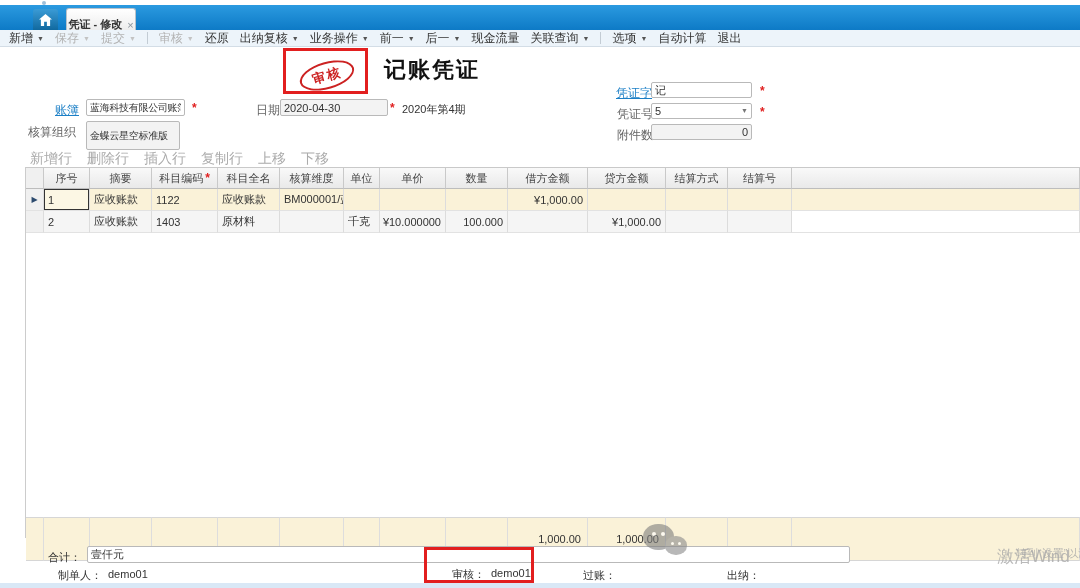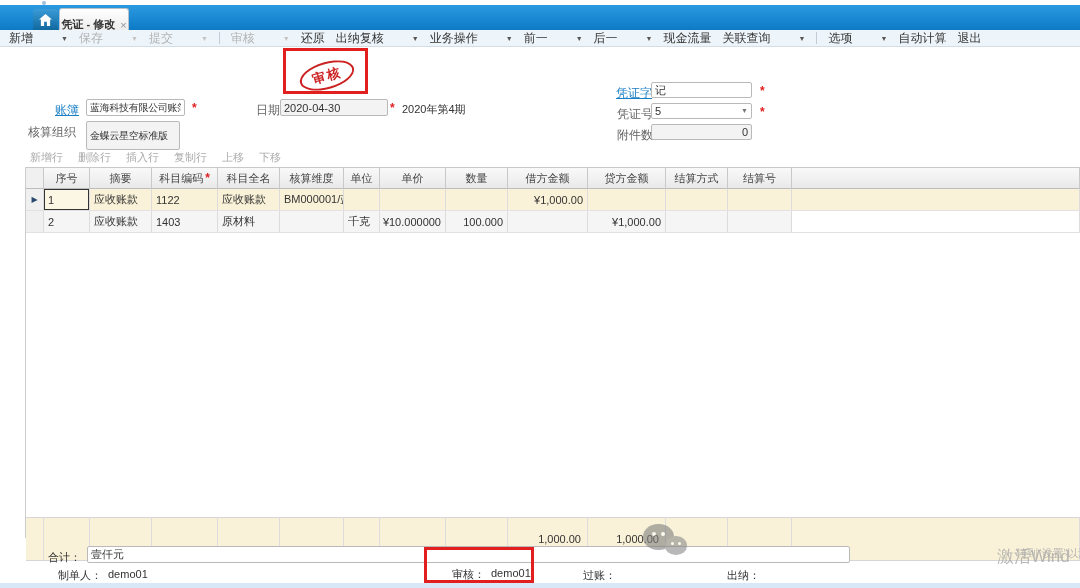--- a/index.html
+++ b/index.html
@@ -7,31 +7,31 @@
   body { font-family:"Liberation Sans","DejaVu Sans",sans-serif; background:#fff; }
   #page { position:relative; width:1080px; height:588px; background:#fff; overflow:hidden; }
 
   
   .top-dot { position:absolute; left:42px; top:1px; width:4px; height:4px; border-radius:50%; background:#9fc0da; }
   .bluebar { position:absolute; left:0; top:5px; width:1080px; height:25px;
              background:linear-gradient(#2b9ae0,#0d7ac6); }
   .tab-home { position:absolute; left:33px; top:9px; width:25px; height:21px;
               background:linear-gradient(#3a9bd6,#11699f); border-radius:3px 3px 0 0;
               display:flex; align-items:center; justify-content:center; cursor:pointer; }
-  .tab-active { position:absolute; left:59px; top:8px; width:70px; height:32px;
+  .tab-active { position:absolute; left:66px; top:8px; width:70px; height:32px;
               background:linear-gradient(#ffffff,#e4e4e4); border:1px solid #b9c2ca; border-bottom:none;
               border-radius:3px 3px 0 0; display:flex; align-items:center; justify-content:center;
               gap:5px; font-size:11px; font-weight:bold; color:#333; cursor:pointer; }
   .tab-close { color:#8a949c; font-size:11px; font-weight:normal; cursor:pointer; }
 
   
   .toolbar { position:absolute; left:0; top:30px; width:1080px; height:17px; background:#edf4fa;
              border-bottom:1px solid #d3dde6; display:flex; align-items:center; padding-left:9px; }
   .tb-item { display:flex; align-items:center; font-size:12px; color:#333; margin-right:11px;
-             white-space:nowrap; cursor:pointer;gap:24px; }
+             white-space:nowrap; cursor:pointer; }
   .tb-item .arr { font-size:7px; color:#555; margin-left:4px; }
   .tb-item.disabled { color:#b3b3b3; }
   .tb-item.disabled .arr { color:#c3c3c3; }
   .tb-sep { width:1px; height:12px; background:#c3ccd4; margin-right:11px; }
 
   
   .stamp-annot { position:absolute; left:283px; top:48px; width:85px; height:46px; border:3px solid #e21f1f; }
   .stamp { position:absolute; left:13px; top:11px; width:56px; height:27px; border:2px solid #cc2222;
            border-radius:50%; transform:rotate(-16deg); color:#cc2222; font-size:13px; font-weight:bold;
            letter-spacing:2px; display:flex; align-items:center; justify-content:center; }
@@ -44,21 +44,21 @@
   .fin { position:absolute; border:1px solid #b9b9b9; border-radius:2px; background:#fff; font-size:11px;
          color:#333; padding:0 3px; font-family:inherit; outline:none; }
   .fin.gray { background:#f3f3f3; }
   .fin.small { font-size:10px; letter-spacing:-0.3px; }
   .req { position:absolute; color:#e02020; font-size:12px; font-weight:bold; }
   .plain { position:absolute; font-size:11px; color:#333; white-space:nowrap; }
   .selwrap { position:absolute; }
   .selwrap .arr { position:absolute; right:4px; top:4px; font-size:7px; color:#777; }
 
   
-  .grid-toolbar { position:absolute; left:30px; top:150px; display:flex; gap:15px; font-size:11px; color:#ababab; }
+  .grid-toolbar { position:absolute; left:30px; top:150px; display:flex; gap:15px; font-size:14px; color:#ababab; }
   .grid-toolbar span { cursor:default; }
   .grid-box { position:absolute; left:25px; top:167px; width:1055px; height:371px;
               border-left:1px solid #ccc; display:flex; flex-direction:column; }
   .grow { display:grid; grid-template-columns:18px 46px 62px 66px 62px 64px 36px 66px 62px 80px 78px 62px 64px minmax(0,1fr); }
   .gh { height:22px; }
   .gh .gc { background:linear-gradient(#f9f9f9,#e9e9e9); border-right:1px solid #c9c9c9;
             border-top:1px solid #c9c9c9; border-bottom:1px solid #bdbdbd; font-size:11px; color:#444;
             display:flex; align-items:center; justify-content:center; white-space:nowrap; overflow:hidden; }
   .gh .gc.filler, .gh .gc.selcol { border-right:1px solid #c9c9c9; }
   .gr { height:22px; }
@@ -160,20 +160,21 @@
         <span>自动计算</span>
       </div>
     <div class="tb-item">
         <span>退出</span>
       </div>
   </div>
 
   <div class="stamp-annot">
     <div class="stamp">审核</div>
   </div>
+  <div class="page-title">记账凭证</div>
 
   <span class="lab link" style="left:55px; top:102px;">账簿</span>
   <input class="fin small" style="left: 86px; top: 99px; width: 99px; height: 17px;" value="蓝海科技有限公司账簿">
   <span class="req" style="left:192px; top:101px;">*</span>
 
   <span class="lab" style="left:28px; top:124px;">核算组织</span>
   <input class="fin small gray" style="left: 86px; top: 121px; width: 94px; height: 29px;" value="金蝶云星空标准版">
 
   <span class="lab" style="left:256px; top:102px;">日期</span>
   <input class="fin gray" style="left: 280px; top: 99px; width: 108px; height: 17px;" value="2020-04-30">

